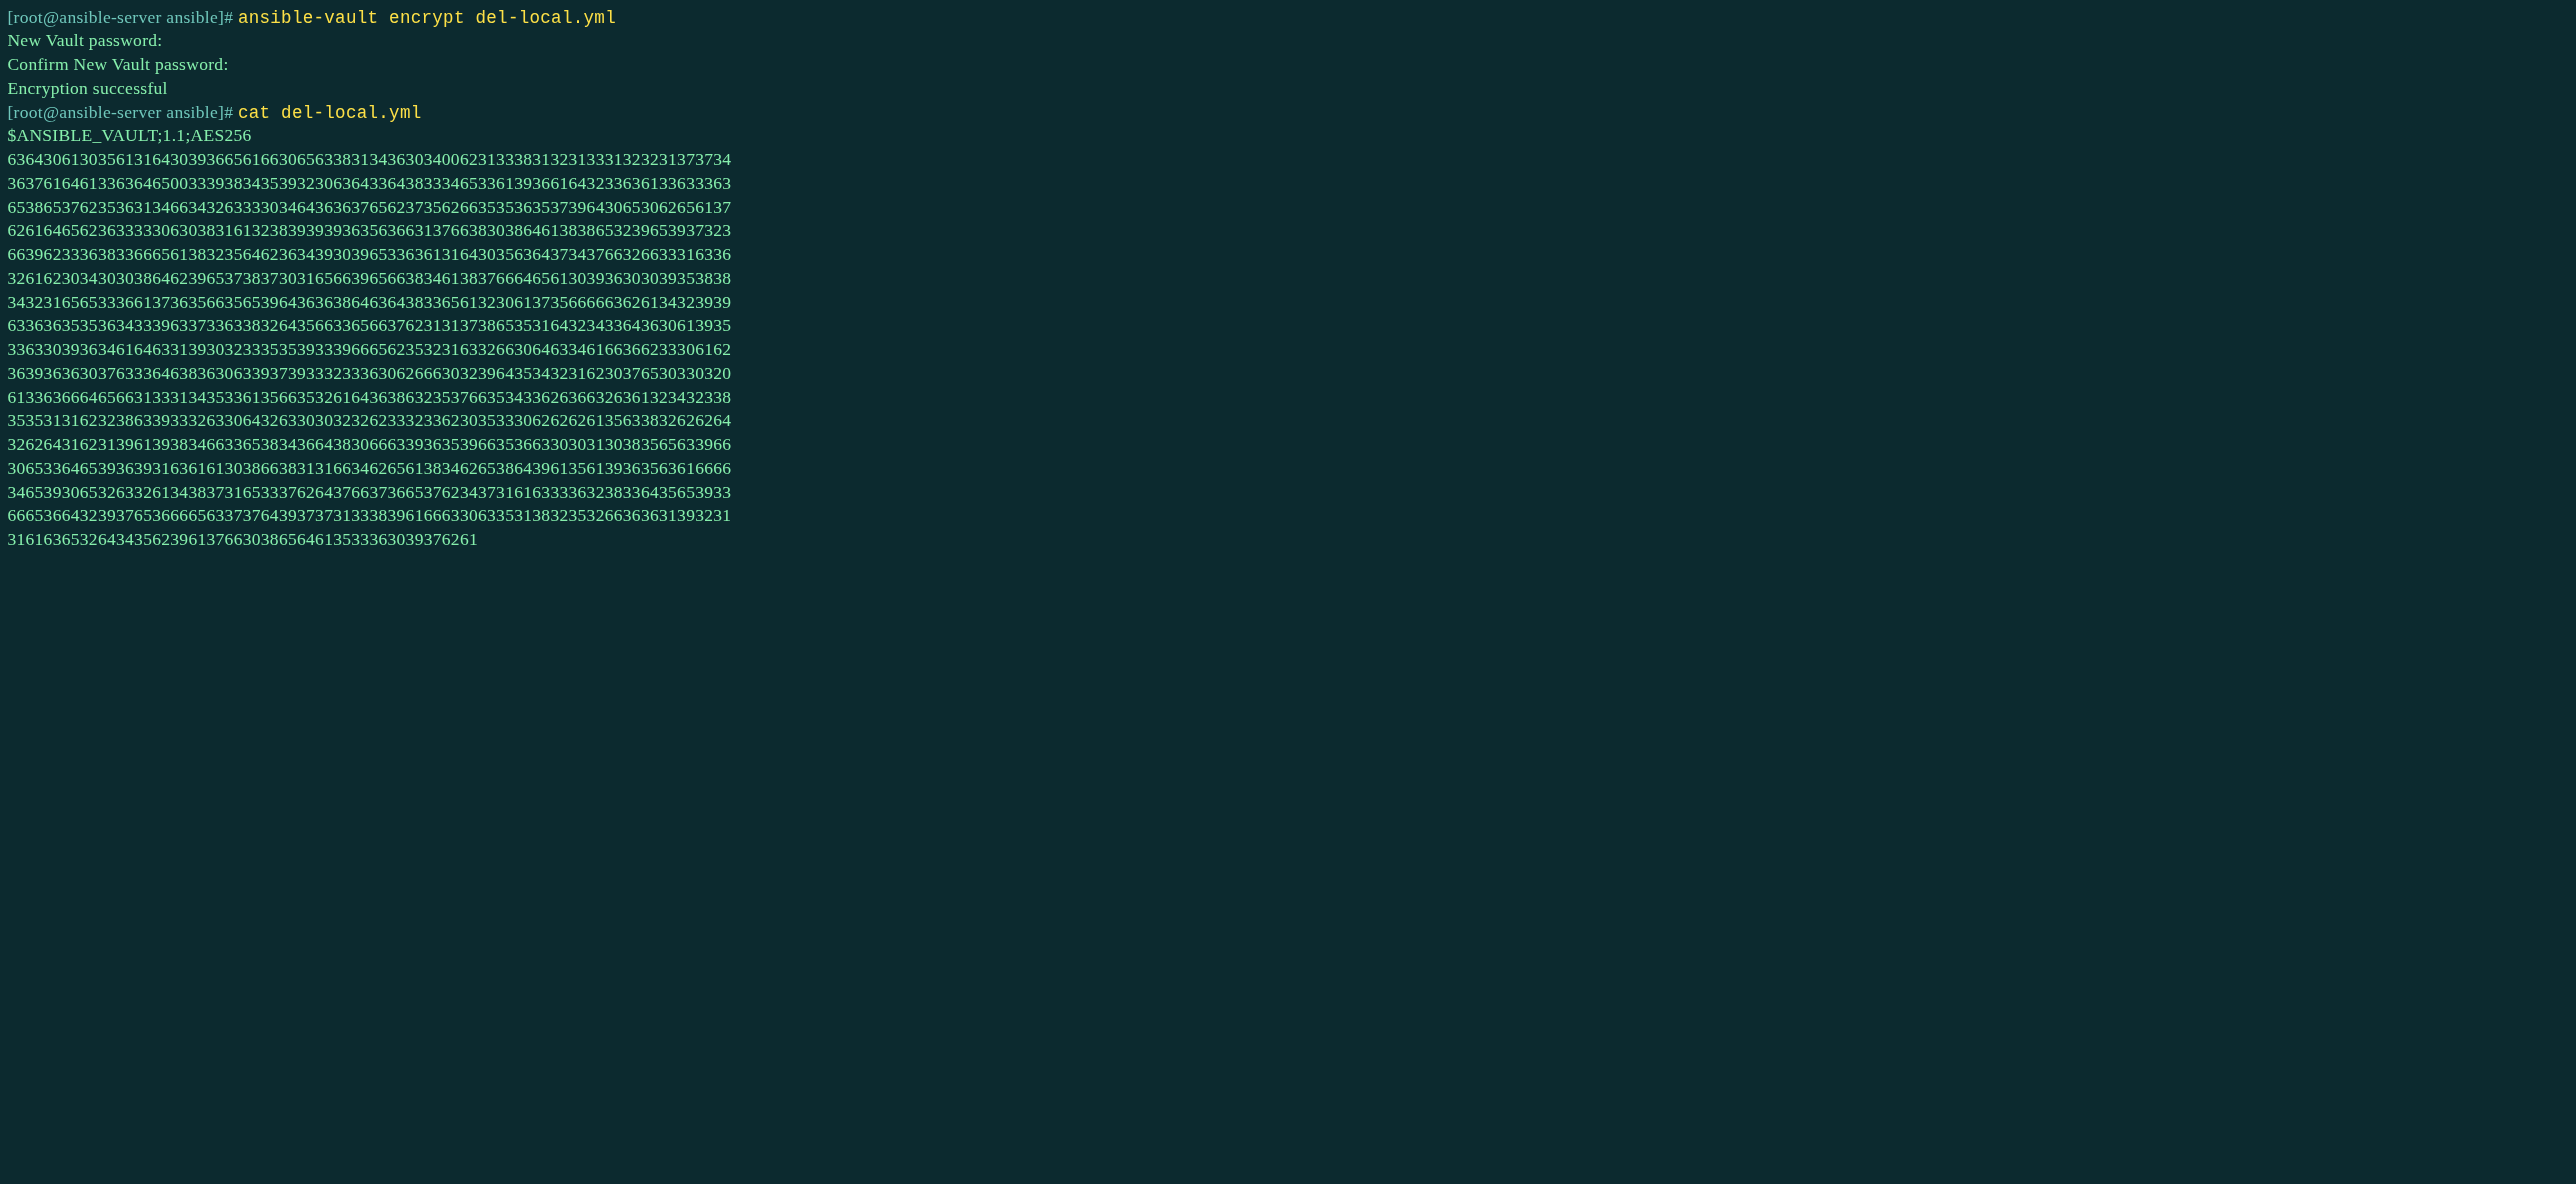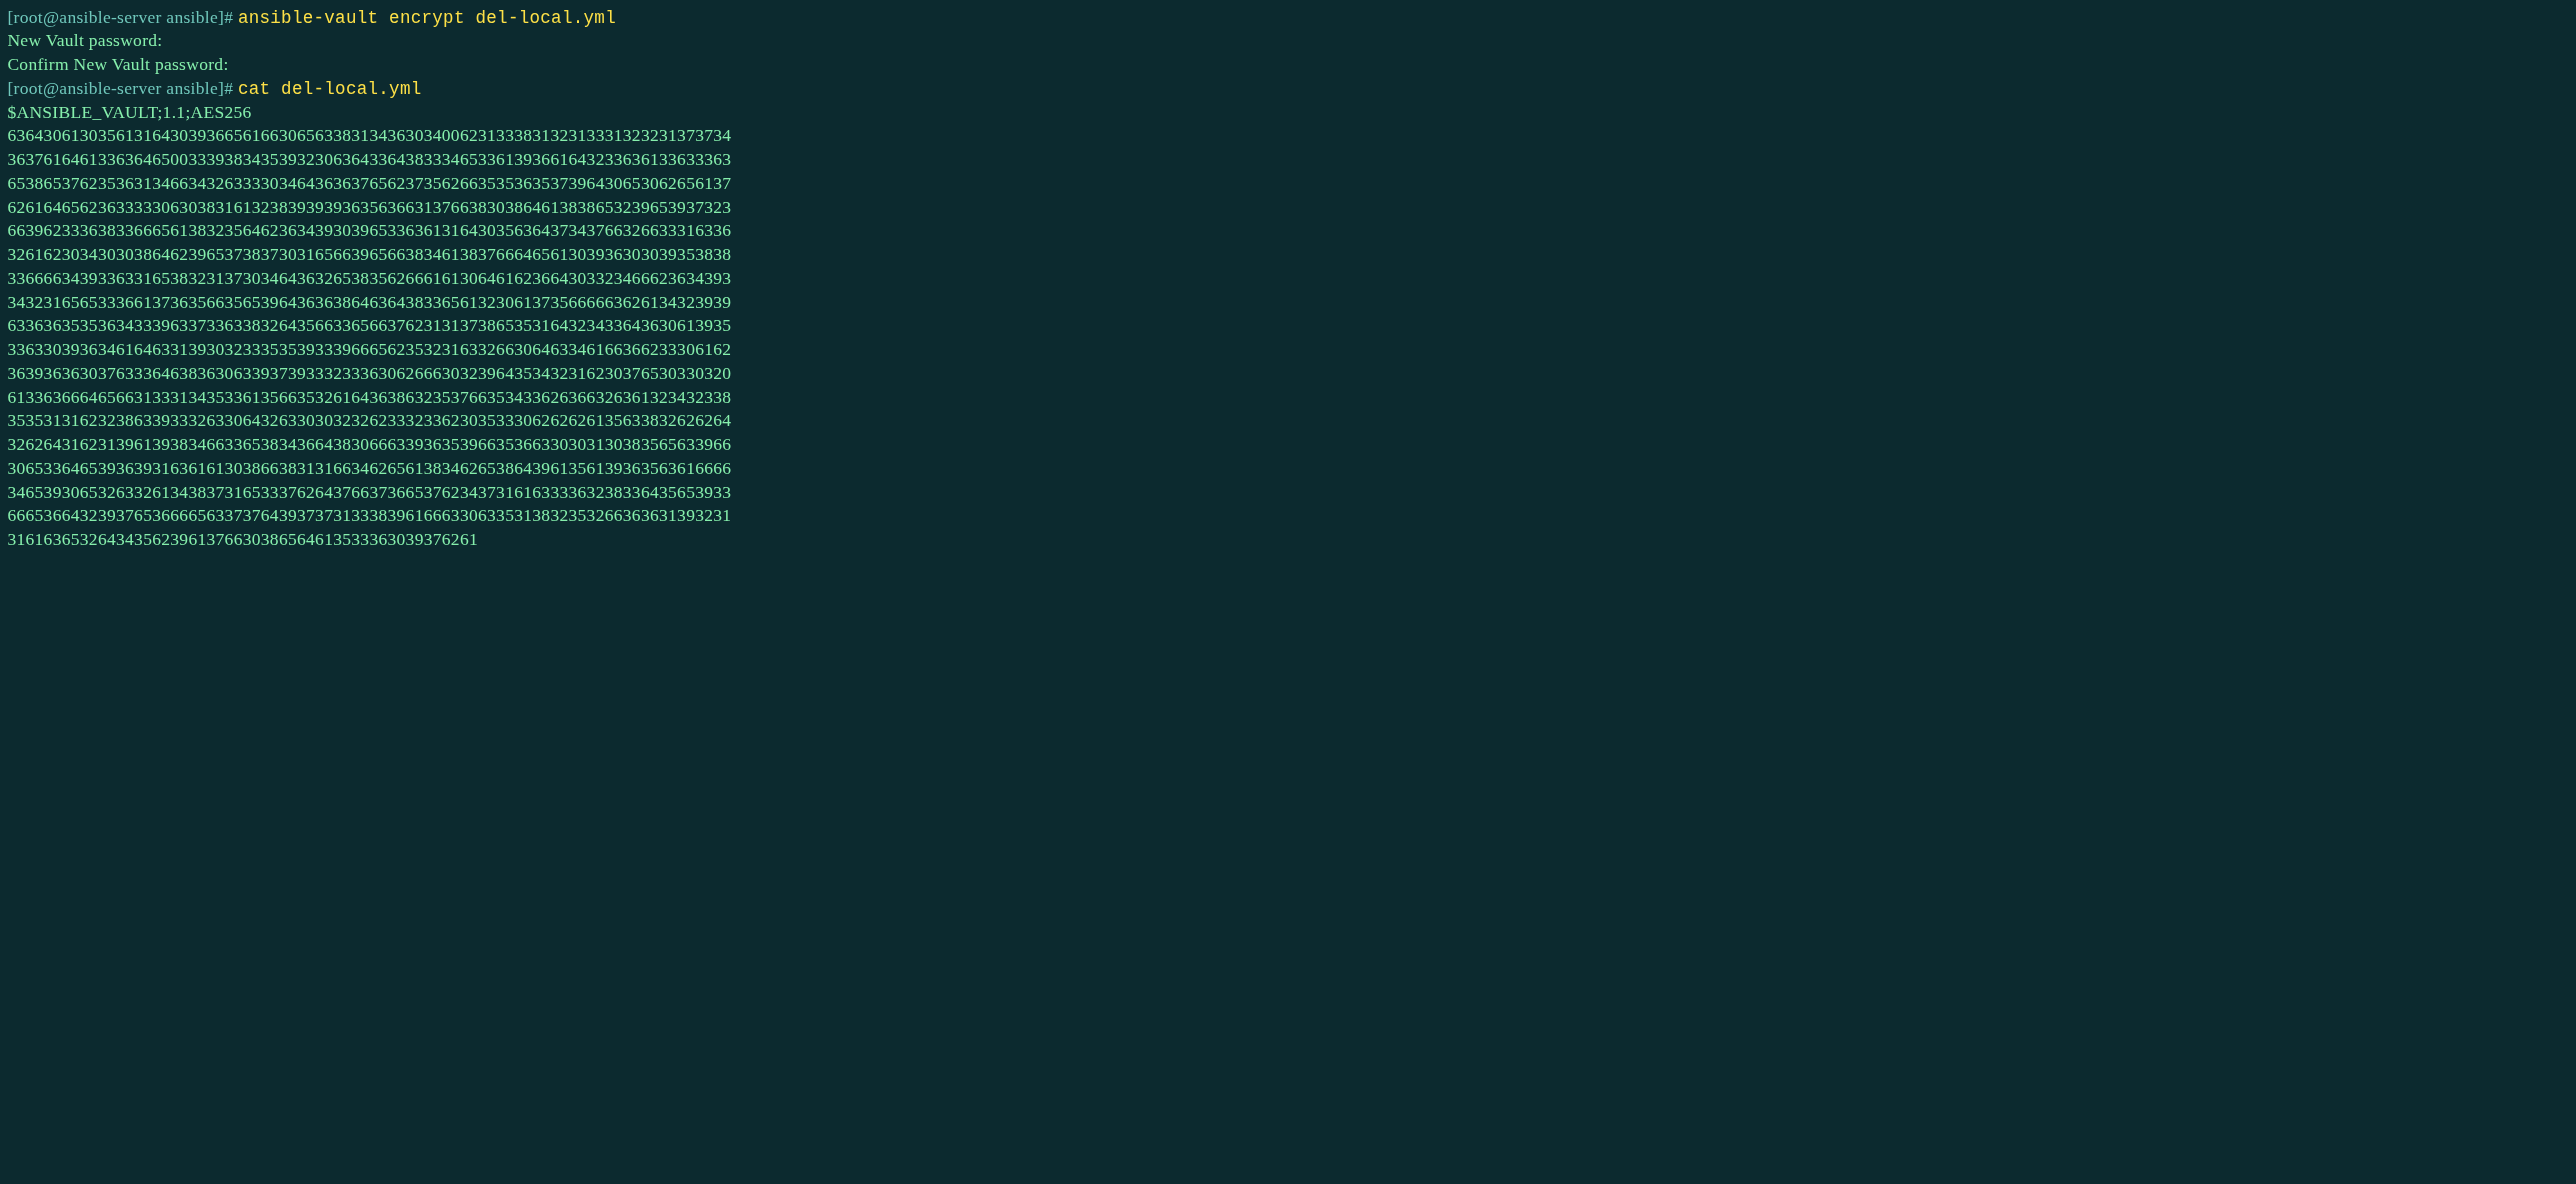--- a/index.html
+++ b/index.html
@@ -34,29 +34,29 @@
     font-family: Liberation Serif, serif;
   }
 </style>
 </head>
 <body>
 
 <div id="terminal-container">
     <div class="line"><span class="prompt">[root@ansible-server ansible]# </span><span class="command">ansible-vault encrypt del-local.yml</span></div>
     <div class="line"><span class="output">New Vault password:</span></div>
     <div class="line"><span class="output">Confirm New Vault password:</span></div>
+    <div class="line"><span class="output">Encryption successful</span></div>
     <div class="line"><span class="prompt">[root@ansible-server ansible]# </span><span class="command">cat del-local.yml</span></div>
     <div class="line"><span class="output">$ANSIBLE_VAULT;1.1;AES256</span></div>
     <div class="line"><span class="output">63643061303561316430393665616630656338313436303400623133383132313331323231373734</span></div>
     <div class="line"><span class="output">36376164613363646500333938343539323063643364383334653361393661643233636133633363</span></div>
     <div class="line"><span class="output">65386537623536313466343263333034643636376562373562663535363537396430653062656137</span></div>
     <div class="line"><span class="output">62616465623633333063038316132383939393635636631376638303864613838653239653937323</span></div>
     <div class="line"><span class="output">66396233363833666561383235646236343930396533636131643035636437343766326633316336</span></div>
     <div class="line"><span class="output">32616230343030386462396537383730316566396566383461383766646561303936303039353838</span></div>
-    <div class="line"><span class="output">33666634393363316538323137303464363265383562666161306461623664303323466623634393</span></div>
     <div class="line"><span class="output">34323165653336613736356635653964363638646364383365613230613735666663626134323939</span></div>
     <div class="line"><span class="output">63363635353634333963373363383264356633656637623131373865353164323433643630613935</span></div>
     <div class="line"><span class="output">33633039363461646331393032333535393339666562353231633266306463346166366233306162</span></div>
     <div class="line"><span class="output">36393636303763336463836306339373933323336306266630323964353432316230376530330320</span></div>
     <div class="line"><span class="output">61336366646566313331343533613566353261643638632353766353433626366326361323432338</span></div>
     <div class="line"><span class="output">35353131623238633933326330643263303032326233323362303533306262626135633832626264</span></div>
     <div class="line"><span class="output">32626431623139613938346633653834366438306663393635396635366330303130383565633966</span></div>
     <div class="line"><span class="output">30653364653936393163616130386638313166346265613834626538643961356139363563616666</span></div>
     <div class="line"><span class="output">34653930653263326134383731653337626437663736653762343731616333363238336435653933</span></div>
     <div class="line"><span class="output">66653664323937653666656337376439373731333839616663306335313832353266363631393231</span></div>

